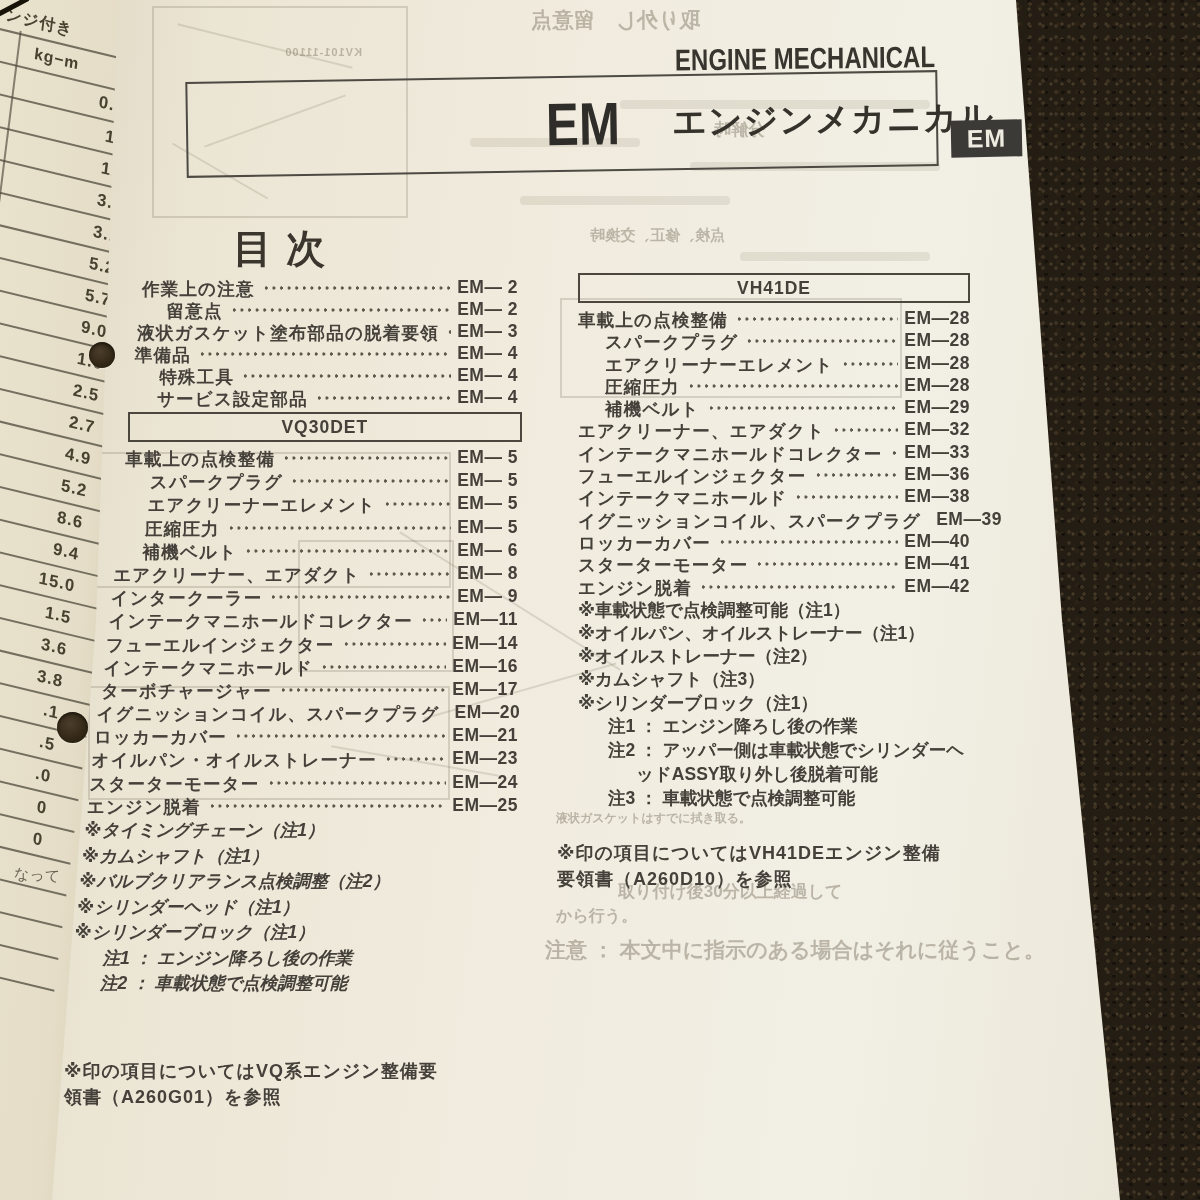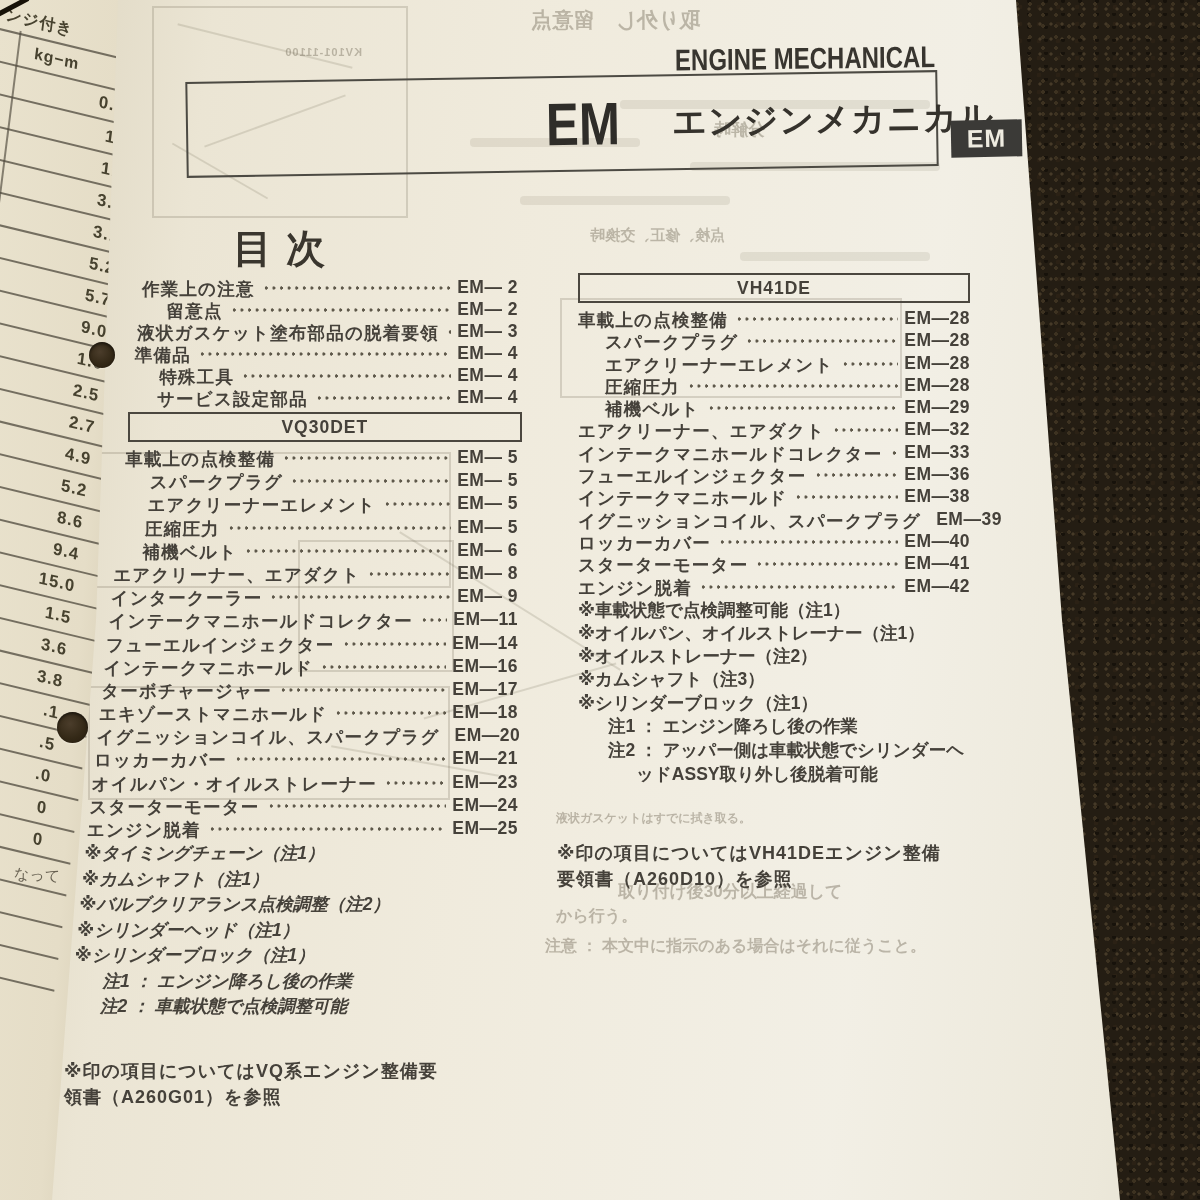--- a/index.html
+++ b/index.html
@@ -159,21 +159,21 @@
     <div class="bx" style="left:95px;top:452px;width:352px;height:132px;"></div>
     <div class="bx" style="left:88px;top:686px;width:358px;height:110px;"></div>
     <div class="bx" style="left:560px;top:298px;width:338px;height:96px;"></div>
     <div class="bx" style="left:298px;top:540px;width:152px;height:128px;"></div>
     <div class="stroke" style="left:380px;top:600px;width:260px;height:2px;transform:rotate(32deg);"></div>
     <div class="stroke" style="left:420px;top:690px;width:200px;height:2px;transform:rotate(-16deg);"></div>
     <div class="stroke" style="left:330px;top:760px;width:170px;height:2px;transform:rotate(10deg);"></div>
     <div class="fnt" style="left:556px;top:810px;font-size:12px;">液状ガスケットはすでに拭き取る。</div>
     <div class="fnt" style="left:618px;top:880px;font-size:17px;">取り付け後30分以上経過して</div>
     <div class="fnt" style="left:556px;top:906px;font-size:16px;">から行う。</div>
-    <div class="fnt" style="left:545px;top:936px;font-size:16px;">注意 ： 本文中に指示のある場合はそれに従うこと。</div>
+    <div class="fnt" style="left:545px;top:936px;font-size:21px;">注意 ： 本文中に指示のある場合はそれに従うこと。</div>
   </div>
 
   <div class="eng-title">ENGINE MECHANICAL</div>
 
   <div class="hdr-box">
     <span class="hdr-em">EM</span>
     <span class="hdr-jp">エンジンメカニカル</span>
   </div>
 
   <div class="toc-title">目次</div>
@@ -190,21 +190,20 @@
       <div class="trow t-e ind" style="margin-left: -19.2px; width: calc(100% + 19.2px);"><span class="lbl">スパークプラグ</span><span class="lead"></span><span class="pg">EM— 5</span></div>
       <div class="trow t-e ind" style="margin-left: -21.6px; width: calc(100% + 21.6px);"><span class="lbl">エアクリーナーエレメント</span><span class="lead"></span><span class="pg">EM— 5</span></div>
       <div class="trow t-e ind" style="margin-left: -24px; width: calc(100% + 24px);"><span class="lbl">圧縮圧力</span><span class="lead"></span><span class="pg">EM— 5</span></div>
       <div class="trow t-e ind" style="margin-left: -26.4px; width: calc(100% + 26.4px);"><span class="lbl">補機ベルト</span><span class="lead"></span><span class="pg">EM— 6</span></div>
       <div class="trow t-e" style="margin-left: -28.8px; width: calc(100% + 28.8px);"><span class="lbl">エアクリーナー、エアダクト</span><span class="lead"></span><span class="pg">EM— 8</span></div>
       <div class="trow t-e" style="margin-left: -31.2px; width: calc(100% + 31.2px);"><span class="lbl">インタークーラー</span><span class="lead"></span><span class="pg">EM— 9</span></div>
       <div class="trow t-e" style="margin-left: -33.6px; width: calc(100% + 33.6px);"><span class="lbl">インテークマニホールドコレクター</span><span class="lead"></span><span class="pg">EM—11</span></div>
       <div class="trow t-e" style="margin-left: -36px; width: calc(100% + 36px);"><span class="lbl">フューエルインジェクター</span><span class="lead"></span><span class="pg">EM—14</span></div>
       <div class="trow t-e" style="margin-left: -38.4px; width: calc(100% + 38.4px);"><span class="lbl">インテークマニホールド</span><span class="lead"></span><span class="pg">EM—16</span></div>
       <div class="trow t-e" style="margin-left: -40.8px; width: calc(100% + 40.8px);"><span class="lbl">ターボチャージャー</span><span class="lead"></span><span class="pg">EM—17</span></div>
-      <div class="trow t-e" style="margin-left: -43.2px; width: calc(100% + 43.2px);"><span class="lbl">エキゾーストマニホールド</span><span class="lead"></span><span class="pg">EM—18</span></div>
       <div class="trow t-e" style="margin-left: -45.6px; width: calc(100% + 45.6px);"><span class="lbl">イグニッションコイル、スパークプラグ</span><span class="lead"></span><span class="pg">EM—20</span></div>
       <div class="trow t-e" style="margin-left: -48px; width: calc(100% + 48px);"><span class="lbl">ロッカーカバー</span><span class="lead"></span><span class="pg">EM—21</span></div>
       <div class="trow t-e" style="margin-left: -50.4px; width: calc(100% + 50.4px);"><span class="lbl">オイルパン・オイルストレーナー</span><span class="lead"></span><span class="pg">EM—23</span></div>
       <div class="trow t-e" style="margin-left: -52.8px; width: calc(100% + 52.8px);"><span class="lbl">スターターモーター</span><span class="lead"></span><span class="pg">EM—24</span></div>
       <div class="trow t-e" style="margin-left: -55.2px; width: calc(100% + 55.2px);"><span class="lbl">エンジン脱着</span><span class="lead"></span><span class="pg">EM—25</span></div>
       <div class="trow t-x" style="margin-left: -57.6px; width: calc(100% + 57.6px);">※タイミングチェーン（注1）</div>
       <div class="trow t-x" style="margin-left: -60px; width: calc(100% + 60px);">※カムシャフト（注1）</div>
       <div class="trow t-x" style="margin-left: -62.4px; width: calc(100% + 62.4px);">※バルブクリアランス点検調整（注2）</div>
       <div class="trow t-x" style="margin-left: -64.8px; width: calc(100% + 64.8px);">※シリンダーヘッド（注1）</div>
       <div class="trow t-x" style="margin-left: -67.2px; width: calc(100% + 67.2px);">※シリンダーブロック（注1）</div>
@@ -227,20 +226,21 @@
       <div class="trow t-e"><span class="lbl">スターターモーター</span><span class="lead"></span><span class="pg">EM—41</span></div>
       <div class="trow t-e"><span class="lbl">エンジン脱着</span><span class="lead"></span><span class="pg">EM—42</span></div>
       <div class="trow t-x">※車載状態で点検調整可能（注1）</div>
       <div class="trow t-x">※オイルパン、オイルストレーナー（注1）</div>
       <div class="trow t-x">※オイルストレーナー（注2）</div>
       <div class="trow t-x">※カムシャフト（注3）</div>
       <div class="trow t-x">※シリンダーブロック（注1）</div>
       <div class="trow t-n">注1 ： エンジン降ろし後の作業</div>
       <div class="trow t-n">注2 ： アッパー側は車載状態でシリンダーヘ</div>
       <div class="trow t-n2">ッドASSY取り外し後脱着可能</div>
+      <div class="trow t-n">注3 ： 車載状態で点検調整可能</div>
     </div>
 
   <div class="footnote" id="foot-left"><div>※印の項目についてはVQ系エンジン整備要</div><div>領書（A260G01）を参照</div></div>
   <div class="footnote" id="foot-right"><div>※印の項目についてはVH41DEエンジン整備</div><div>要領書（A260D10）を参照</div></div>
 </div>
 
 <div class="em-tab">
   <span>EM</span>
 </div>
 

